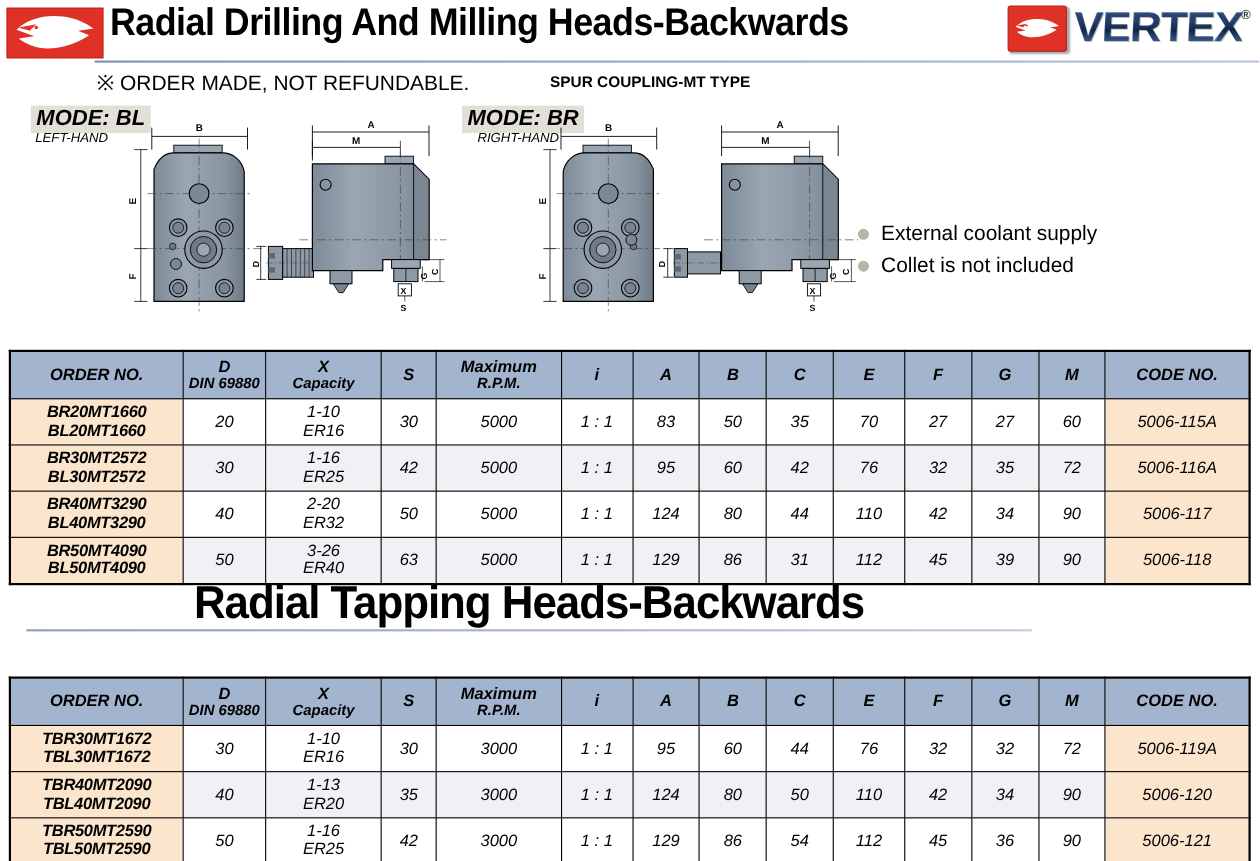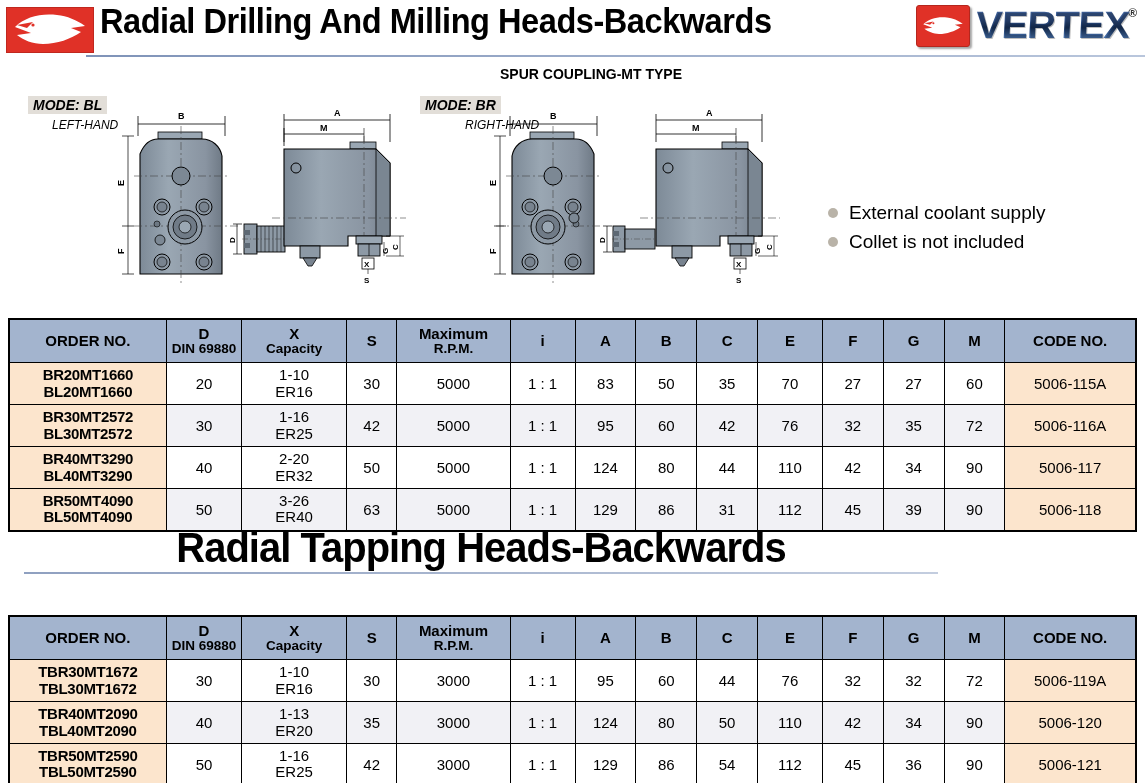--- a/index.html
+++ b/index.html
@@ -54,28 +54,28 @@
     position:absolute;left:88px;top:62px;font-size:19px;white-space:nowrap;
   }
   .spur{
     position:absolute;left:500px;top:66px;font-size:14px;font-weight:bold;
     white-space:nowrap;
   }
 
   
   .diagrams{position:absolute;left:0;top:92px;width:1145px;height:200px;}
   .mode-label{
-    position:absolute;font-size:14px;font-weight:bold;font-style:italic;
+    position:absolute;font-size:20px;font-weight:bold;font-style:italic;
     background:#e2ded8;padding:1px 5px;white-space:nowrap;
   }
   .hand-label{
     position:absolute;font-size:12px;font-style:italic;white-space:nowrap;
   }
 
-  .bullets{position:absolute;left:828px;top:110px;text-align:center;}
+  .bullets{position:absolute;left:780px;top:110px;text-align:center;}
   .bullet-row{display:flex;align-items:center;margin-bottom:7px;}
   .bullet-dot{
     width:10px;height:10px;border-radius:50%;
     background:#b9b3a8;margin-right:11px;flex:none;
   }
   .bullet-text{font-size:19px;white-space:nowrap;}
 
   
   .dim-heading{
     font-size:22px;font-weight:bold;letter-spacing:-0.3px;
@@ -89,20 +89,21 @@
     transform:scaleX(0.95);
   }
   .big-rule{height:2px;background:linear-gradient(90deg,#8fa0c0,#c3cddf);margin:0 24px;}
 
   
   table.spec{
     border-collapse:collapse;
     width:1129px;
     table-layout:fixed;
     border:2px solid #000;
+    font-style:italic;
   }
   table.spec th, table.spec td{
     border:1px solid #000;
     text-align:center;
     vertical-align:middle;
     font-size:15px;
     padding:1px 1px;
   }
   table.spec thead th{
     background:#a3b4ce;
@@ -147,30 +148,31 @@
         <path d="M4 16 C14 6 30 2 46 4 C56 5 66 9 74 15 L60 17 L70 21 C60 28 46 33 32 33 C22 33 12 29 6 24 L20 22 Z" fill="#ffffff"></path>
         <path d="M6 14 L22 11 L16 17 Z" fill="#e03127"></path>
         <circle cx="22" cy="14" r="1.8" fill="#e03127"></circle>
       </svg>
     </div>
     <div class="vx-word">VERTEX</div>
     <div class="vx-reg">®</div>
   </div>
 
   <div class="hrule"></div>
+  <div class="subnote">※ ORDER MADE, NOT REFUNDABLE.</div>
   <div class="spur">SPUR COUPLING-MT TYPE</div>
 </div>
 
 <div class="diagrams">
 
   <div class="mode-label" style="left:28px;top:4px;">MODE: BL</div>
-  <div class="hand-label" style="left:52px;top:26px;">LEFT-HAND</div>
+  <div class="hand-label" style="left:32px;top:26px;">LEFT-HAND</div>
 
   <div class="mode-label" style="left:420px;top:4px;">MODE: BR</div>
-  <div class="hand-label" style="left:434px;top:26px;margin-left:31px;">RIGHT-HAND</div>
+  <div class="hand-label" style="left:434px;top:26px;">RIGHT-HAND</div>
 
   <svg style="position:absolute;left:100px;top:14px;" width="160" height="180" viewBox="0 0 160 180">
     <defs>
       <linearGradient id="bodyg" x1="0" y1="0" x2="1" y2="0">
         <stop offset="0" stop-color="#7d8a97"></stop>
           <stop offset="0.35" stop-color="#9aa7b3"></stop>
         <stop offset="0.8" stop-color="#8994a1"></stop>
           <stop offset="1" stop-color="#6f7a86"></stop>
       </linearGradient>
     </defs>

